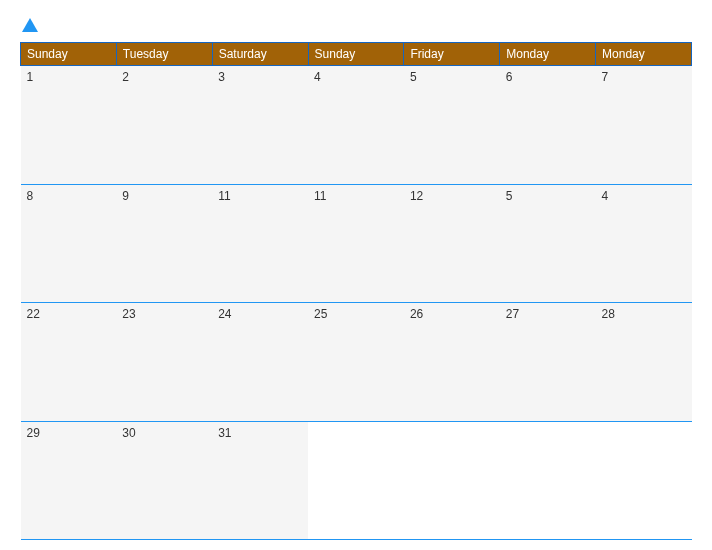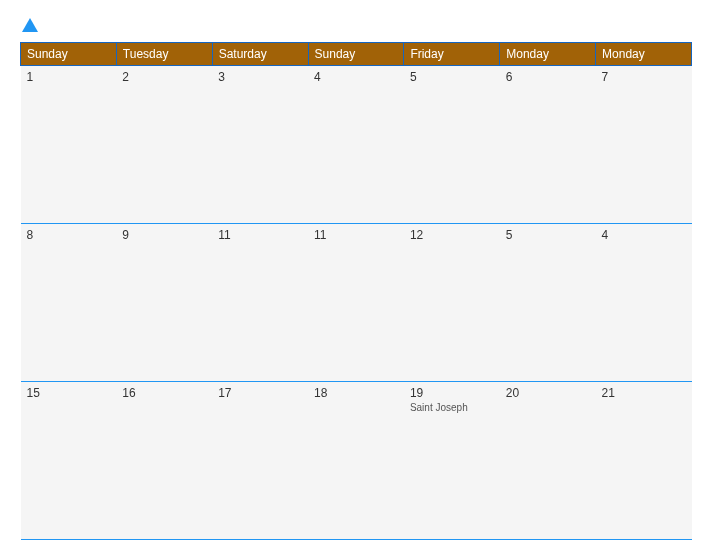--- a/index.html
+++ b/index.html
@@ -198,36 +198,50 @@
         </td>
         <td>
           <span class="day-num">5</span>
         </td>
         <td>
           <span class="day-num">4</span>
         </td>
       </tr>
       <tr>
         <td>
-          <span class="day-num">15</span>
-        </td>
-        <td>
-          <span class="day-num">16</span>
-        </td>
-        <td>
-          <span class="day-num">17</span>
-        </td>
-        <td>
-          <span class="day-num">18</span>
-        </td>
-        <td>
-          <span class="day-num">19</span>
-          <span class="holiday">Saint Joseph</span>
-        </td>
-        <td>
-          <span class="day-num">20</span>
-        </td>
-        <td>
-          <span class="day-num">21</span>
-        </td>
+          <span class="day-num">22</span>
+        </td>
+        <td>
+          <span class="day-num">23</span>
+        </td>
+        <td>
+          <span class="day-num">24</span>
+        </td>
+        <td>
+          <span class="day-num">25</span>
+        </td>
+        <td>
+          <span class="day-num">26</span>
+        </td>
+        <td>
+          <span class="day-num">27</span>
+        </td>
+        <td>
+          <span class="day-num">28</span>
+        </td>
+      </tr>
+      <tr>
+        <td>
+          <span class="day-num">29</span>
+        </td>
+        <td>
+          <span class="day-num">30</span>
+        </td>
+        <td>
+          <span class="day-num">31</span>
+        </td>
+        <td class="empty"></td>
+        <td class="empty"></td>
+        <td class="empty"></td>
+        <td class="empty"></td>
       </tr>
     </tbody>
 </table>
 
 </body></html>

